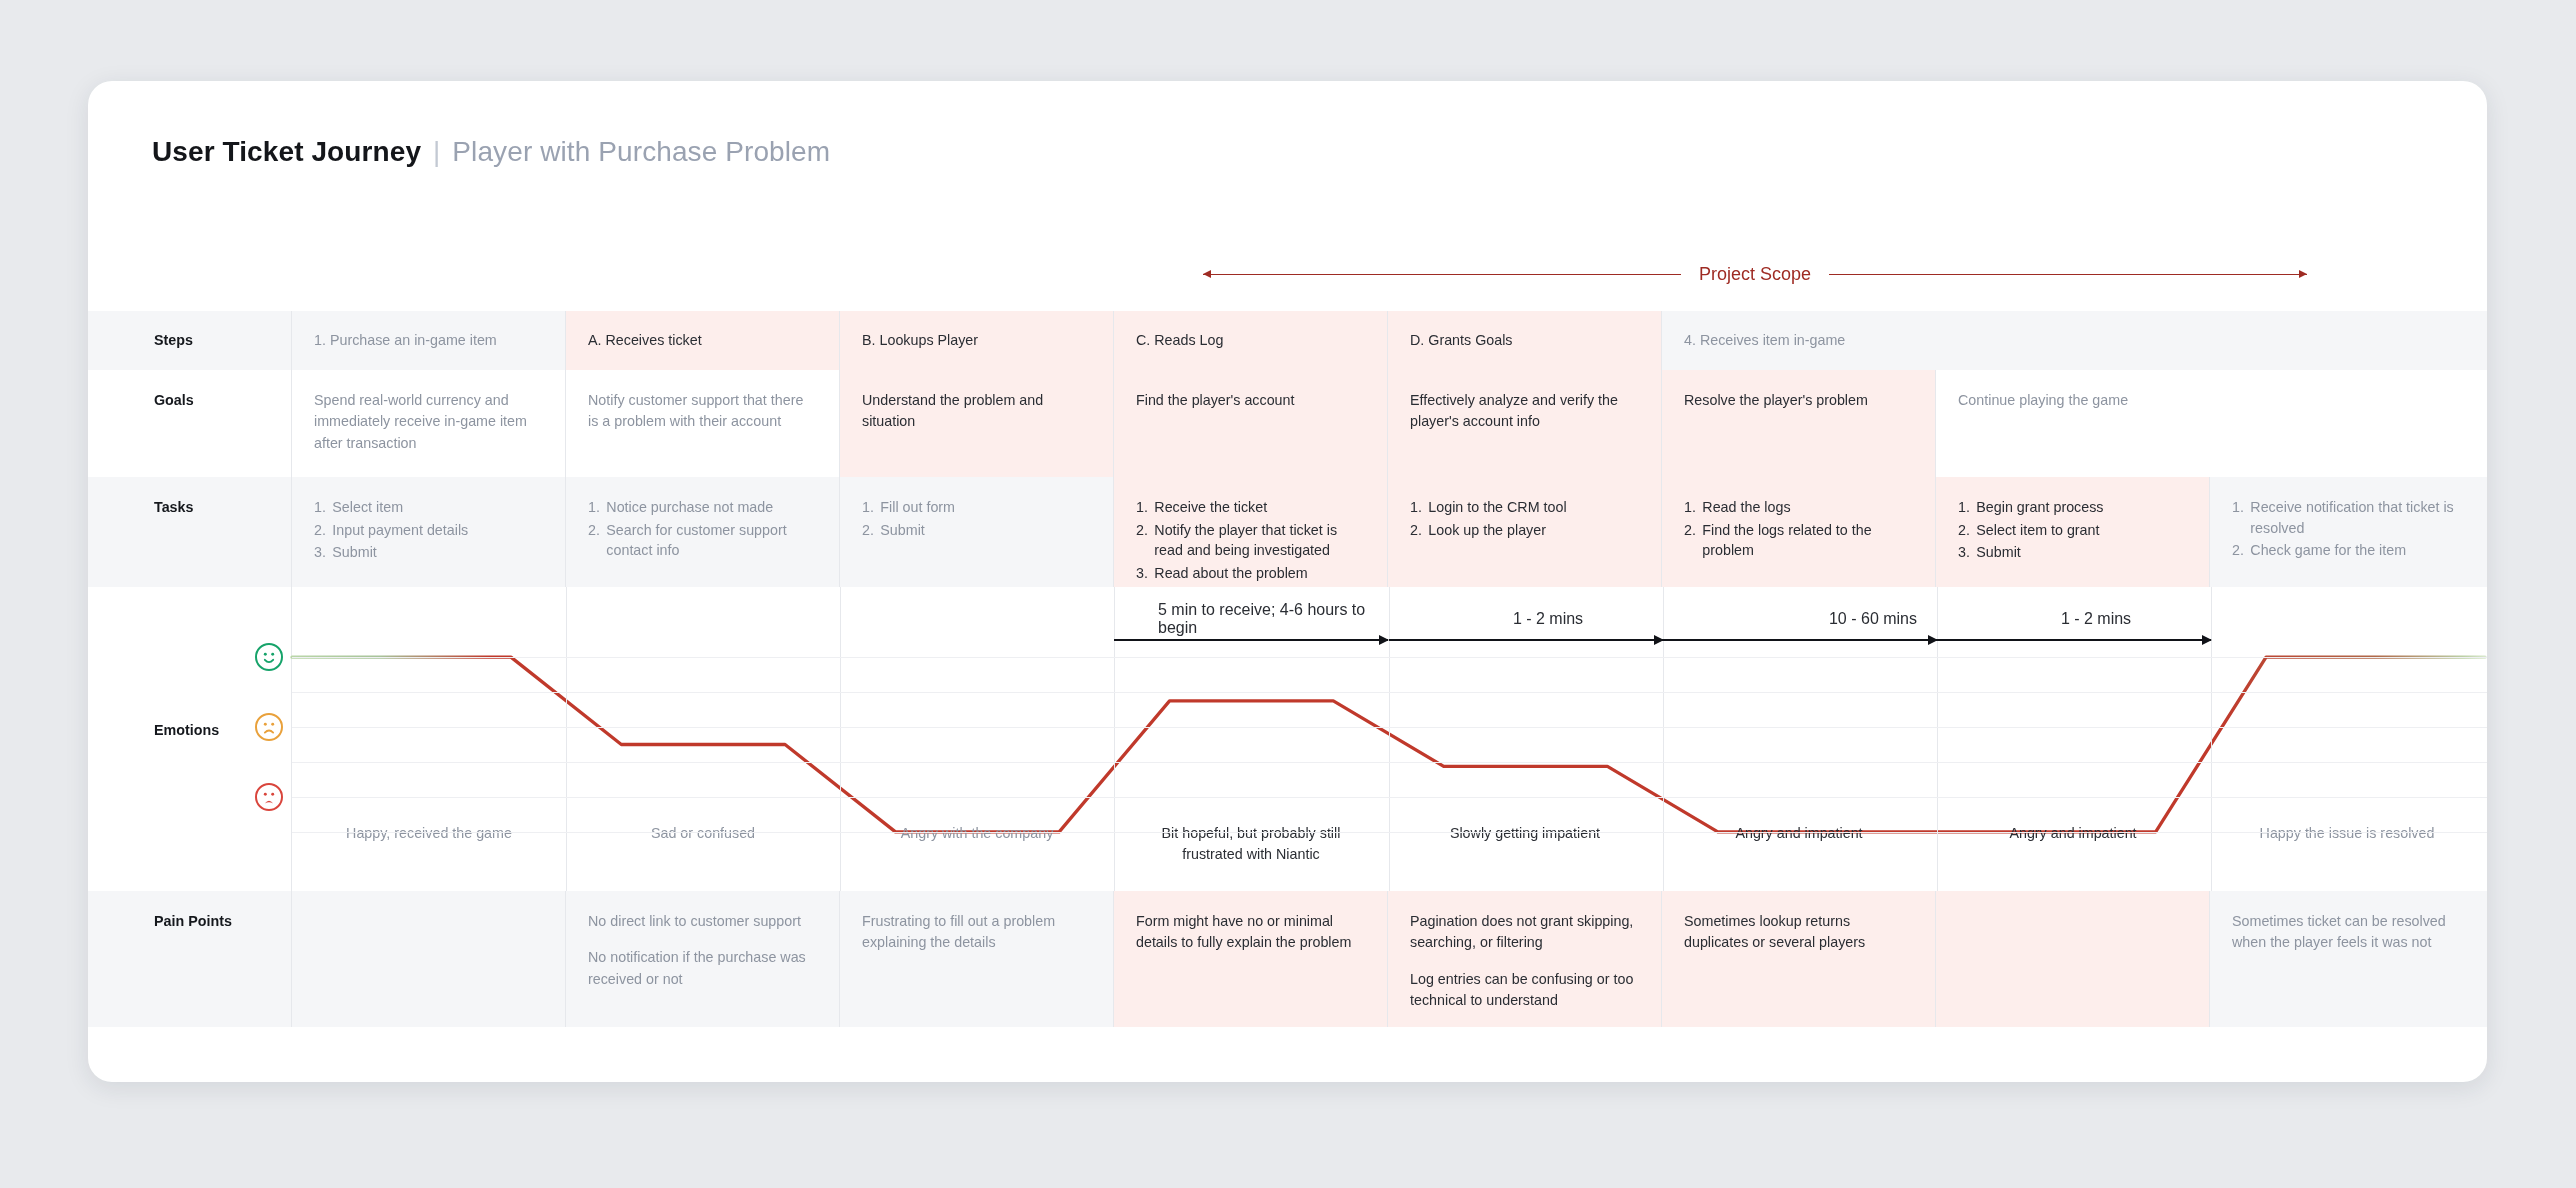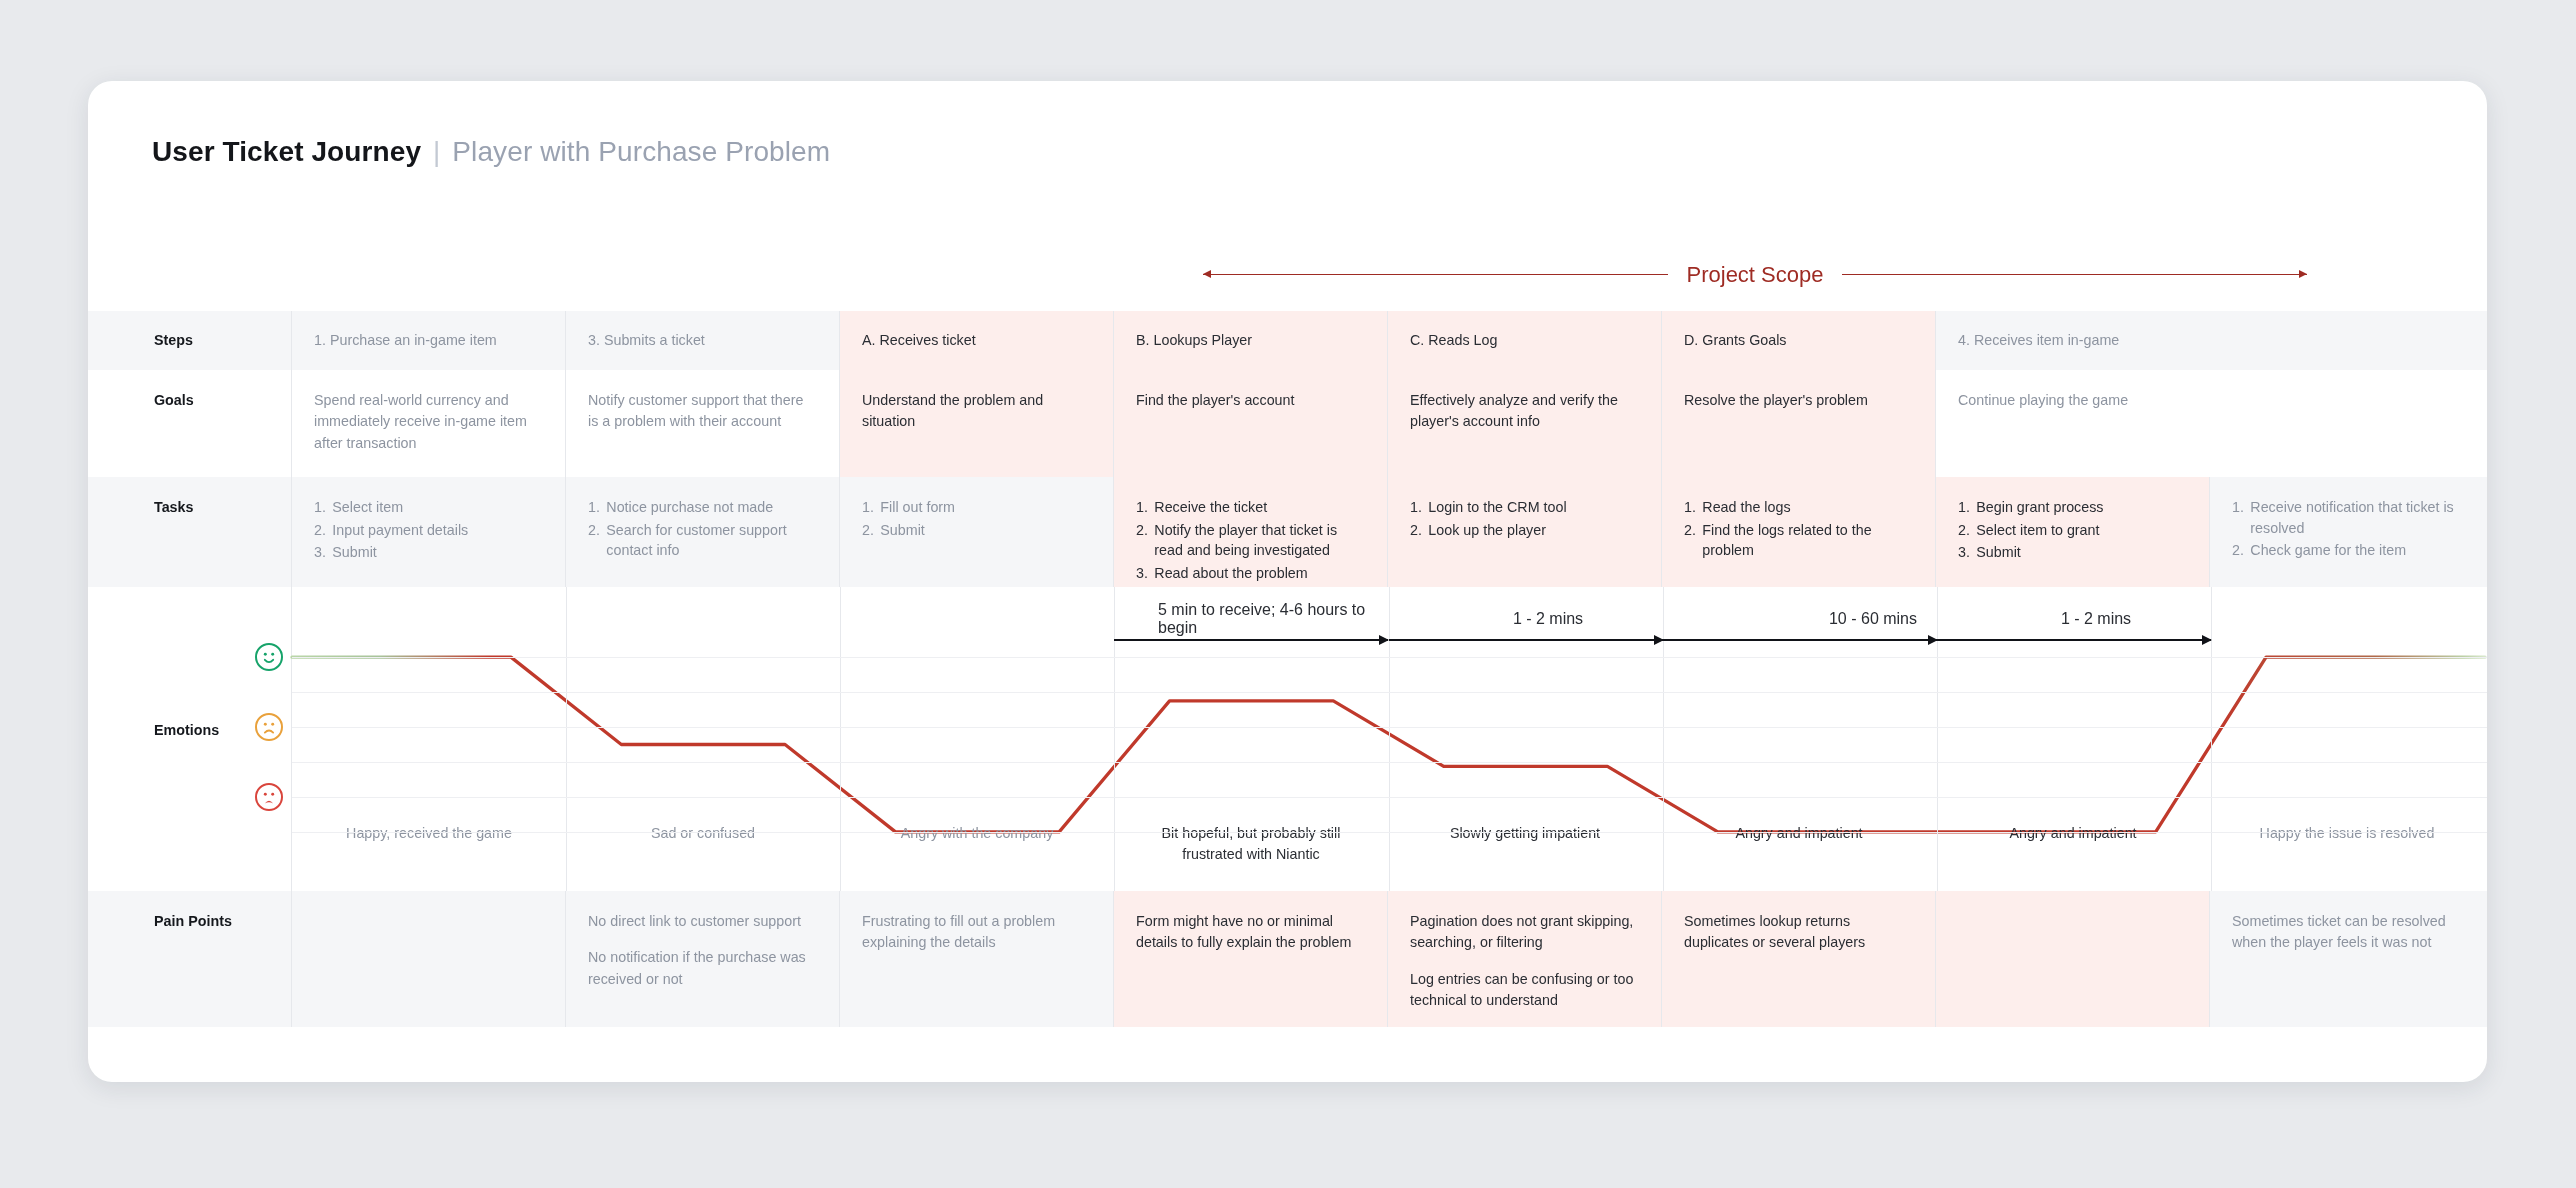--- a/index.html
+++ b/index.html
@@ -49,21 +49,21 @@
     transform: translateY(-50%);
     border-top: 4.6px solid transparent; border-bottom: 4.6px solid transparent;
     border-right: 8.3px solid #9e2b23;
   }
   .scope-line.right::after {
     content: ""; position: absolute; right: 0; top: 50%;
     transform: translateY(-50%);
     border-top: 4.6px solid transparent; border-bottom: 4.6px solid transparent;
     border-left: 8.3px solid #9e2b23;
   }
-  .scope-label { font-size: 22px; padding: 0 18.4px; color: #9e2b23; white-space: nowrap; }
+  .scope-label { font-size: 18px; padding: 0 18.4px; color: #9e2b23; white-space: nowrap; }
   .matrix {
     position: absolute;
     left: 0px; top: 230px;
     width: 2399px;
   }
   .row { display: flex; position: relative; }
   .row.shade { background: #f5f6f8; }
   .cell {
     position: relative;
     padding: 20px 22px 16.6px 22px;
@@ -166,21 +166,20 @@
       <div class="scope-line left"></div>
       <div class="scope-label">Project Scope</div>
       <div class="scope-line right"></div>
     </div>
 
     <div class="matrix">
 
       <div class="row row-steps shade">
         <div class="cell rowlabel">Steps</div>
         <div class="cell col">1. Purchase an in-game item</div>
-        <div class="cell col">3. Submits a ticket</div>
         <div class="cell col scope-col">A. Receives ticket</div>
         <div class="cell col scope-col">B. Lookups Player</div>
         <div class="cell col scope-col">C. Reads Log</div>
         <div class="cell col scope-col">D. Grants Goals</div>
         <div class="cell col last">4. Receives item in-game</div>
       </div>
 
       <div class="row row-goals">
         <div class="cell rowlabel">Goals</div>
         <div class="cell col">Spend real-world currency and immediately receive in-game item after transaction</div>

